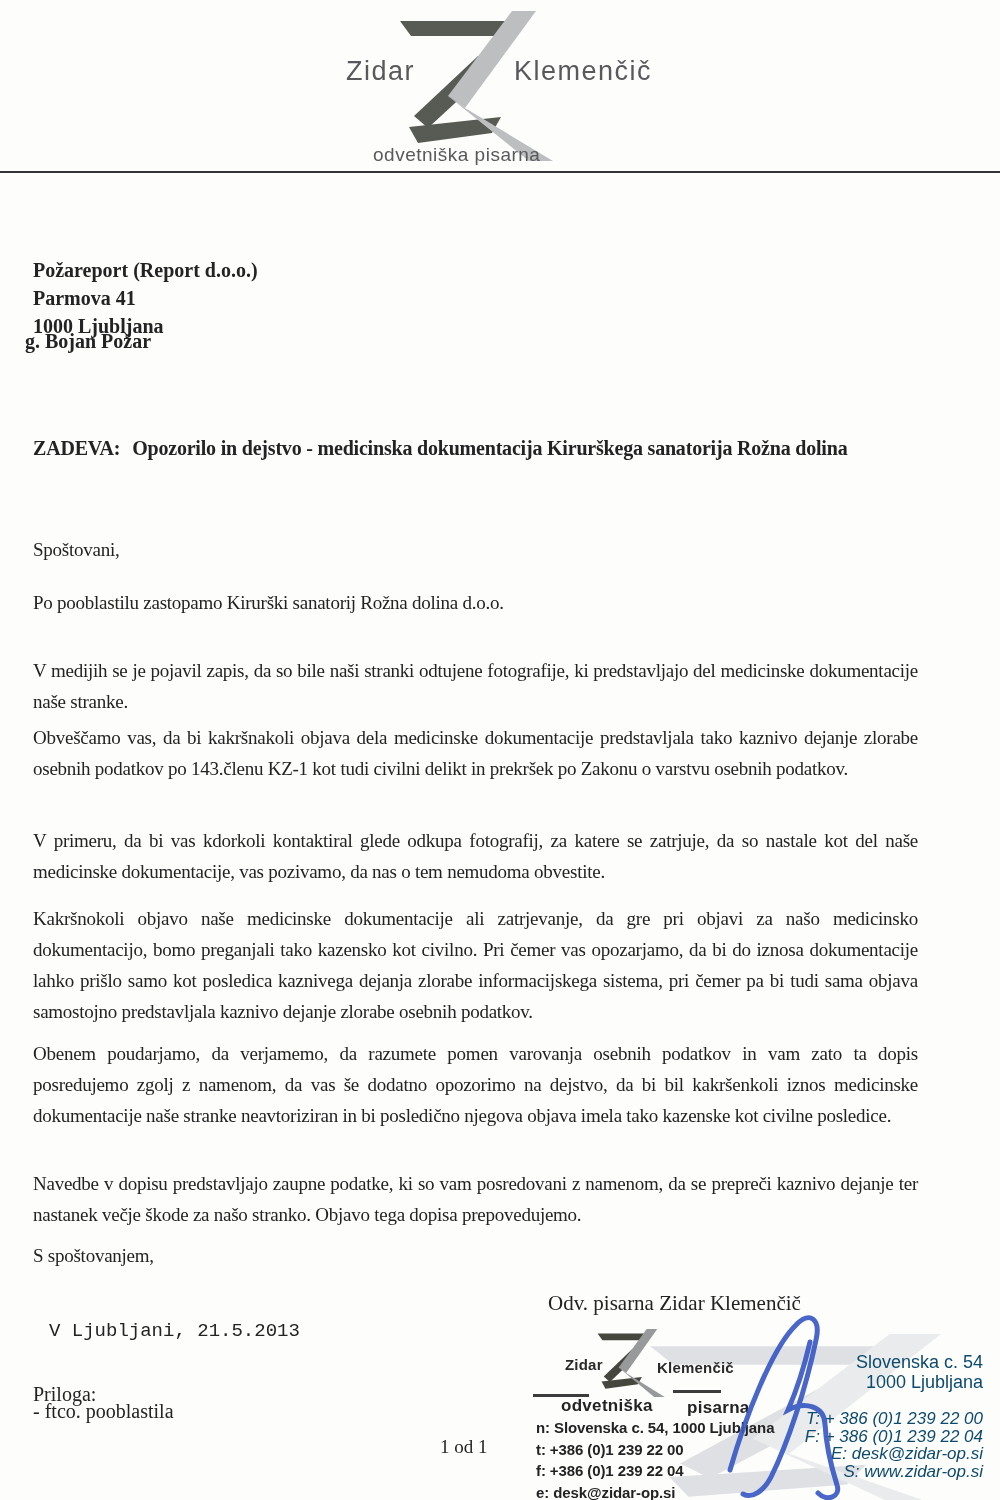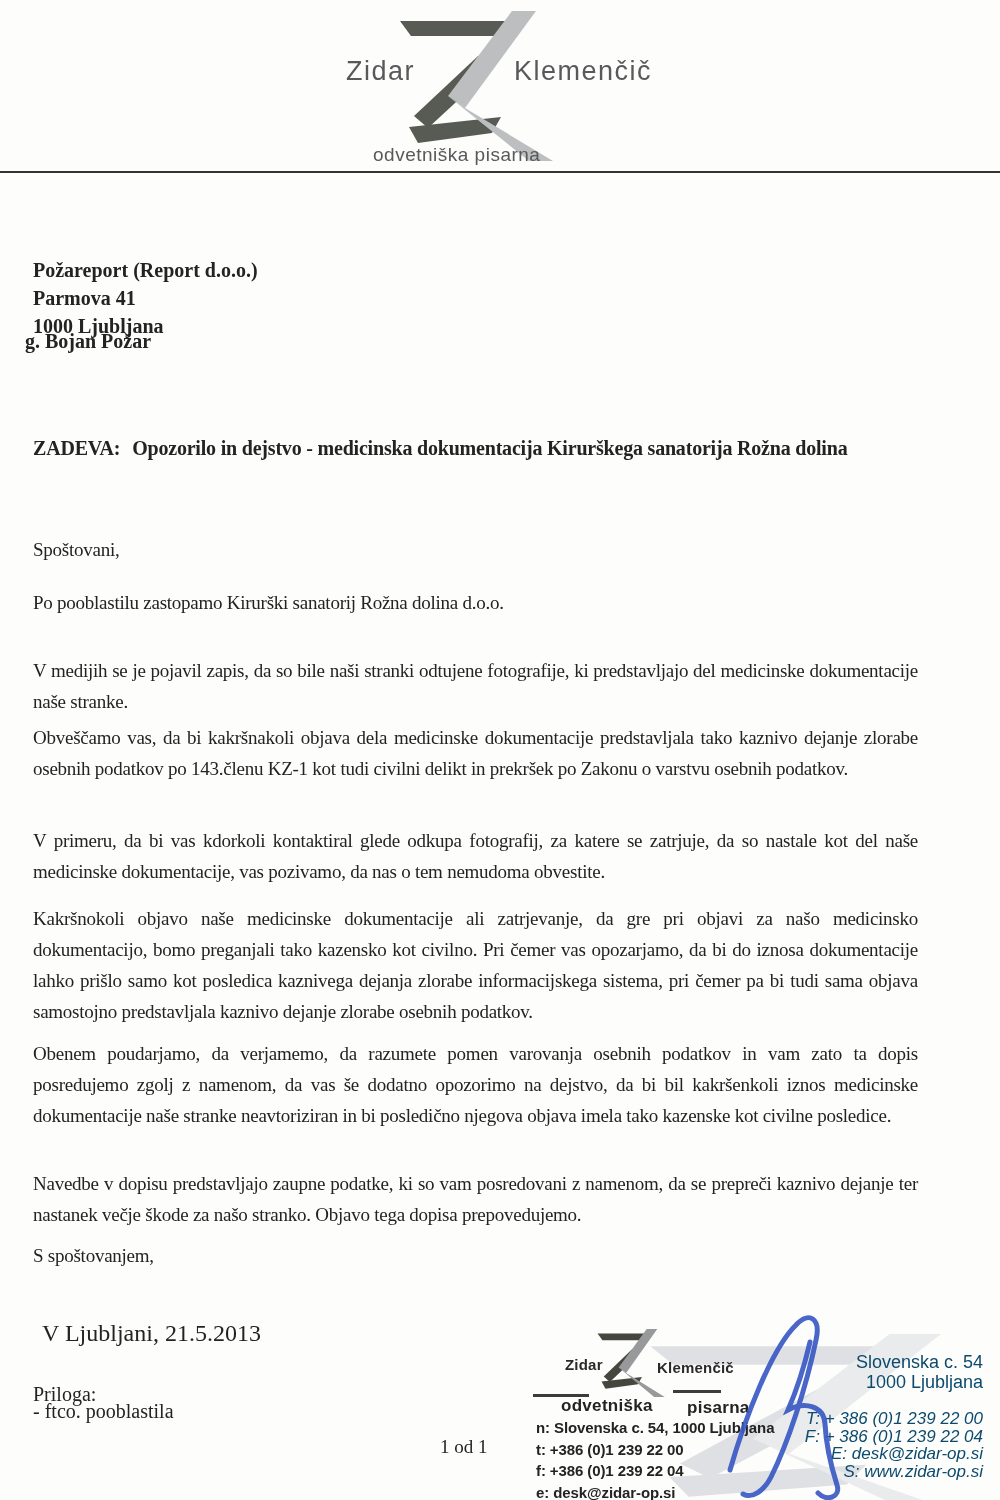--- a/index.html
+++ b/index.html
@@ -47,21 +47,21 @@
   .p0{top:587px;text-align:left}
   .p1{top:655px}
   .p2{top:722px}
   .p3{top:825px}
   .p4{top:903px}
   .p5{top:1038px}
   .p6{top:1168px}
   .closing{top:1240px;text-align:left}
 
   
-  .place-date{position:absolute;left:42px;top:1320px;font-size:24px;}
+  .place-date{position:absolute;left:49px;top:1320px;font-size:19px;font-family:Liberation Mono, monospace;}
   .attachment-label{position:absolute;left:33px;top:1372px;font-size:20px;margin-top:11px;}
   .attachment-item{position:absolute;left:33px;top:1400px;font-size:20px;}
   .page-indicator{position:absolute;left:440px;top:1436px;font-size:19px;}
 
   
   .firm-name{position:absolute;left:548px;top:1291px;font-size:21px;}
   .watermark{position:absolute;left:618px;top:1334px;width:385px;height:185px;z-index:0;
     --mk-dark:#dfe0e3;--mk-light:#eaebec;}
   .stamp{position:absolute;left:530px;top:1325px;width:270px;height:175px;z-index:2;
     font-family:"Liberation Sans","DejaVu Sans",sans-serif;color:#1f1f1f;}
@@ -126,20 +126,21 @@
   <p class="para p4">Kakršnokoli objavo naše medicinske dokumentacije ali zatrjevanje, da gre pri objavi za našo medicinsko dokumentacijo, bomo preganjali tako kazensko kot civilno. Pri čemer vas opozarjamo, da bi do iznosa dokumentacije lahko prišlo samo kot posledica kaznivega dejanja zlorabe informacijskega sistema, pri čemer pa bi tudi sama objava samostojno predstavljala kaznivo dejanje zlorabe osebnih podatkov.</p>
   <p class="para p5">Obenem poudarjamo, da verjamemo, da razumete pomen varovanja osebnih podatkov in vam zato ta dopis posredujemo zgolj z namenom, da vas še dodatno opozorimo na dejstvo, da bi bil kakršenkoli iznos medicinske dokumentacije naše stranke neavtoriziran in bi posledično njegova objava imela tako kazenske kot civilne posledice.</p>
   <p class="para p6">Navedbe v dopisu predstavljajo zaupne podatke, ki so vam posredovani z namenom, da se prepreči kaznivo dejanje ter nastanek večje škode za našo stranko. Objavo tega dopisa prepovedujemo.</p>
   <p class="bodyline closing">S spoštovanjem,</p>
 
   <div class="place-date">V Ljubljani, 21.5.2013</div>
   <div class="attachment-label">Priloga:</div>
   <div class="attachment-item">- ftco. pooblastila</div>
   <div class="page-indicator">1 od 1</div>
 
+  <div class="firm-name">Odv. pisarna Zidar Klemenčič</div>
 
   <svg class="watermark" viewBox="0 0 180 150" preserveAspectRatio="none">
     <use href="#zkmark"></use>
   </svg>
 
   <div class="stamp">
     <svg class="stamp-mark-svg" viewBox="0 0 180 150" preserveAspectRatio="none">
       <use href="#zkmark"></use>
     </svg>
     <div class="stamp-brand stamp-brand-left">Zidar</div>

